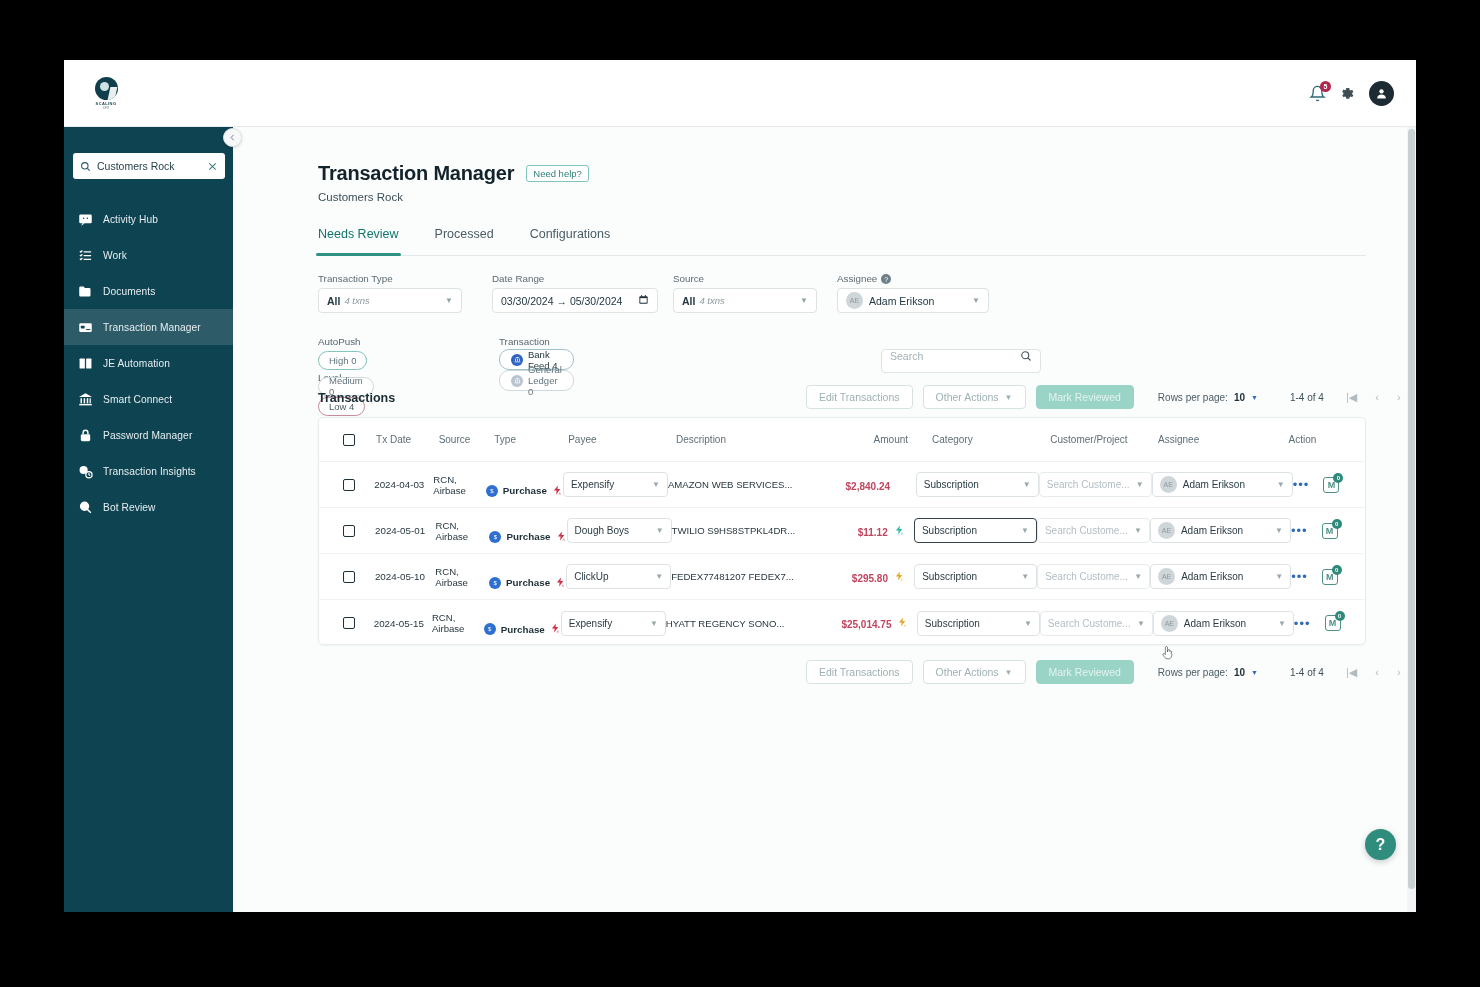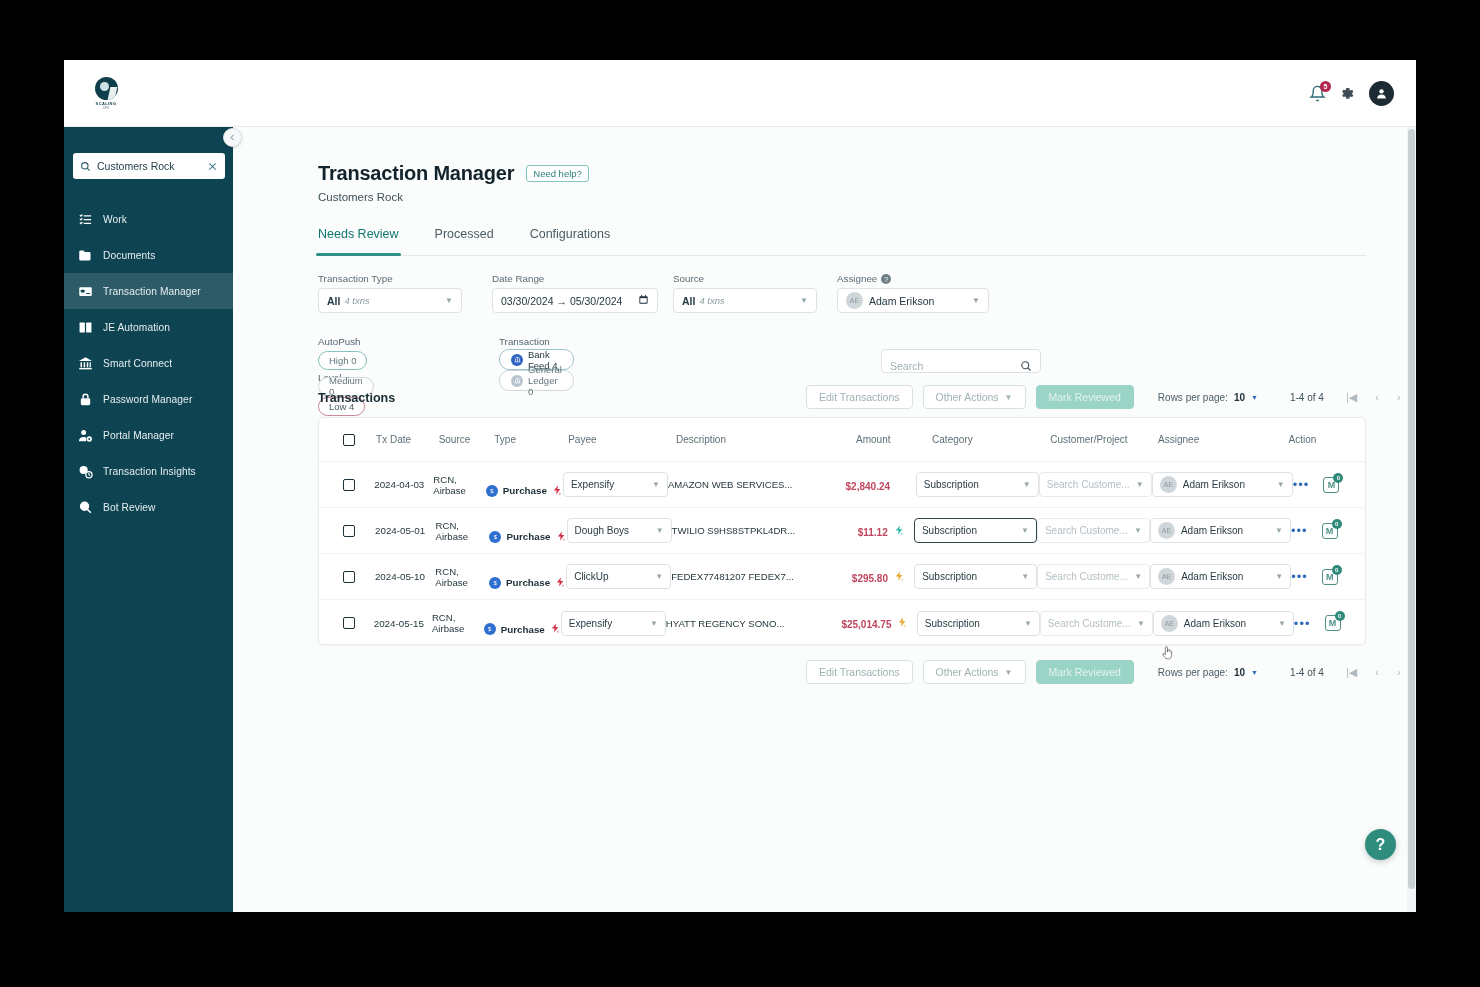--- a/index.html
+++ b/index.html
@@ -179,21 +179,21 @@
   .chip.state.on { border-color: #9fc3cc; color: #24383f; }
   .chip-dot {
     width: 12px; height: 12px; border-radius: 50%;
     display: inline-flex; align-items: center; justify-content: center;
     flex-shrink: 0;
   }
   .search-box {
     position: absolute; left: 563px; top: 18px;
     width: 160px; height: 24px; background: #fff;
     border: 1px solid #dde3e5; border-radius: 4px;
-    display: flex; align-items: flex-end; padding: 0 8px;
+    display: flex; align-items: flex-start; padding: 0 8px;
   }
   .search-box .ph { font-size: 10.5px; color: #a3b0b6; flex: 1; }
 
   
   .tx-title {
     position: absolute; left: 85px; top: 264px;
     font-size: 12.5px; font-weight: bold; color: #1a2c34;
   }
   .toolbar {
     position: absolute; left: 573px; width: 660px; height: 24px;
@@ -348,20 +348,31 @@
           <path d="M16 16l5 5"></path>
         </svg>
       <span class="side-search-text">Customers Rock</span>
       <svg width="11" height="11" viewBox="0 0 24 24" fill="none" stroke="#3e7b87" stroke-width="2.2">
           <path d="M5 5l14 14M19 5L5 19"></path>
         </svg>
     </div>
     <div class="side-items" id="side-items">
         <div class="side-item">
           <span class="side-icon">
+            <svg width="15" height="15" viewBox="0 0 24 24" fill="#fff">
+              <rect x="2" y="4" width="20" height="14" rx="2"></rect>
+              <path d="M7 18l-2 4 6-4z"></path>
+              <circle cx="9" cy="10" r="1.2" fill="#0e4352"></circle>
+              <circle cx="15" cy="10" r="1.2" fill="#0e4352"></circle>
+            </svg>
+          </span>
+          <span class="si-label">Activity Hub</span>
+        </div>
+        <div class="side-item">
+          <span class="side-icon">
             <svg width="15" height="15" viewBox="0 0 24 24" fill="none" stroke="#fff" stroke-width="2">
               <path d="M9 6h12M9 12h12M9 18h12"></path>
               <path d="M3 5l1.6 1.6L7 4"></path>
               <path d="M3 11l1.6 1.6L7 10"></path>
               <path d="M3 17l1.6 1.6L7 16"></path>
             </svg>
           </span>
           <span class="si-label">Work</span>
         </div>
         <div class="side-item">
@@ -405,31 +416,20 @@
           <span class="si-label">Smart Connect</span>
         </div>
         <div class="side-item">
           <span class="side-icon">
             <svg width="15" height="15" viewBox="0 0 24 24" fill="#fff">
               <path d="M7 10V7.5a5 5 0 0 1 10 0V10h-2.3V7.5a2.7 2.7 0 0 0-5.4 0V10z"></path>
               <rect x="4.5" y="10" width="15" height="11" rx="2.2"></rect>
             </svg>
           </span>
           <span class="si-label">Password Manager</span>
-        </div>
-        <div class="side-item">
-          <span class="side-icon">
-            <svg width="15" height="15" viewBox="0 0 24 24" fill="#fff">
-              <circle cx="9" cy="7" r="4"></circle>
-              <path d="M1.5 21c0-4 3.4-6.5 7.5-6.5 1.6 0 3 .4 4.2 1L13 21z"></path>
-              <circle cx="18" cy="17.5" r="4.3"></circle>
-              <circle cx="18" cy="17.5" r="1.6" fill="#0e4352"></circle>
-            </svg>
-          </span>
-          <span class="si-label">Portal Manager</span>
         </div>
         <div class="side-item">
           <span class="side-icon">
             <svg width="15" height="15" viewBox="0 0 24 24" fill="#fff">
               <circle cx="9" cy="9.5" r="6.5"></circle>
               <circle cx="17.5" cy="17" r="5" fill="none" stroke="#fff" stroke-width="2"></circle>
               <path d="M17.5 14v3.2l2 1.2" stroke="#fff" stroke-width="1.8" fill="none"></path>
             </svg>
           </span>
           <span class="si-label">Transaction Insights</span>
@@ -581,21 +581,21 @@
     <div class="table">
       <div class="thead" id="thead">
           <div class="c-check">
             <div class="chk"></div>
           </div>
           <div class="th c-date" style="">Tx Date</div>
           <div class="th c-src" style="">Source</div>
           <div class="th c-type" style="">Type</div>
           <div class="th c-payee" style="">Payee</div>
           <div class="th c-desc" style="">Description</div>
-          <div class="th c-amt" style="text-align:center;padding-left:20px;">Amount</div>
+          <div class="th c-amt" style="text-align:right;padding-left:20px;">Amount</div>
           <div class="th c-cat" style="margin-left: 24px;">Category</div>
           <div class="th c-cust" style="">Customer/Project</div>
           <div class="th c-asgn" style="">Assignee</div>
           <div class="th c-act" style="">Action</div>
         </div>
       <div id="tbody">
           <div class="trow">
             <div class="c-check">
               <div class="chk"></div>
             </div>

